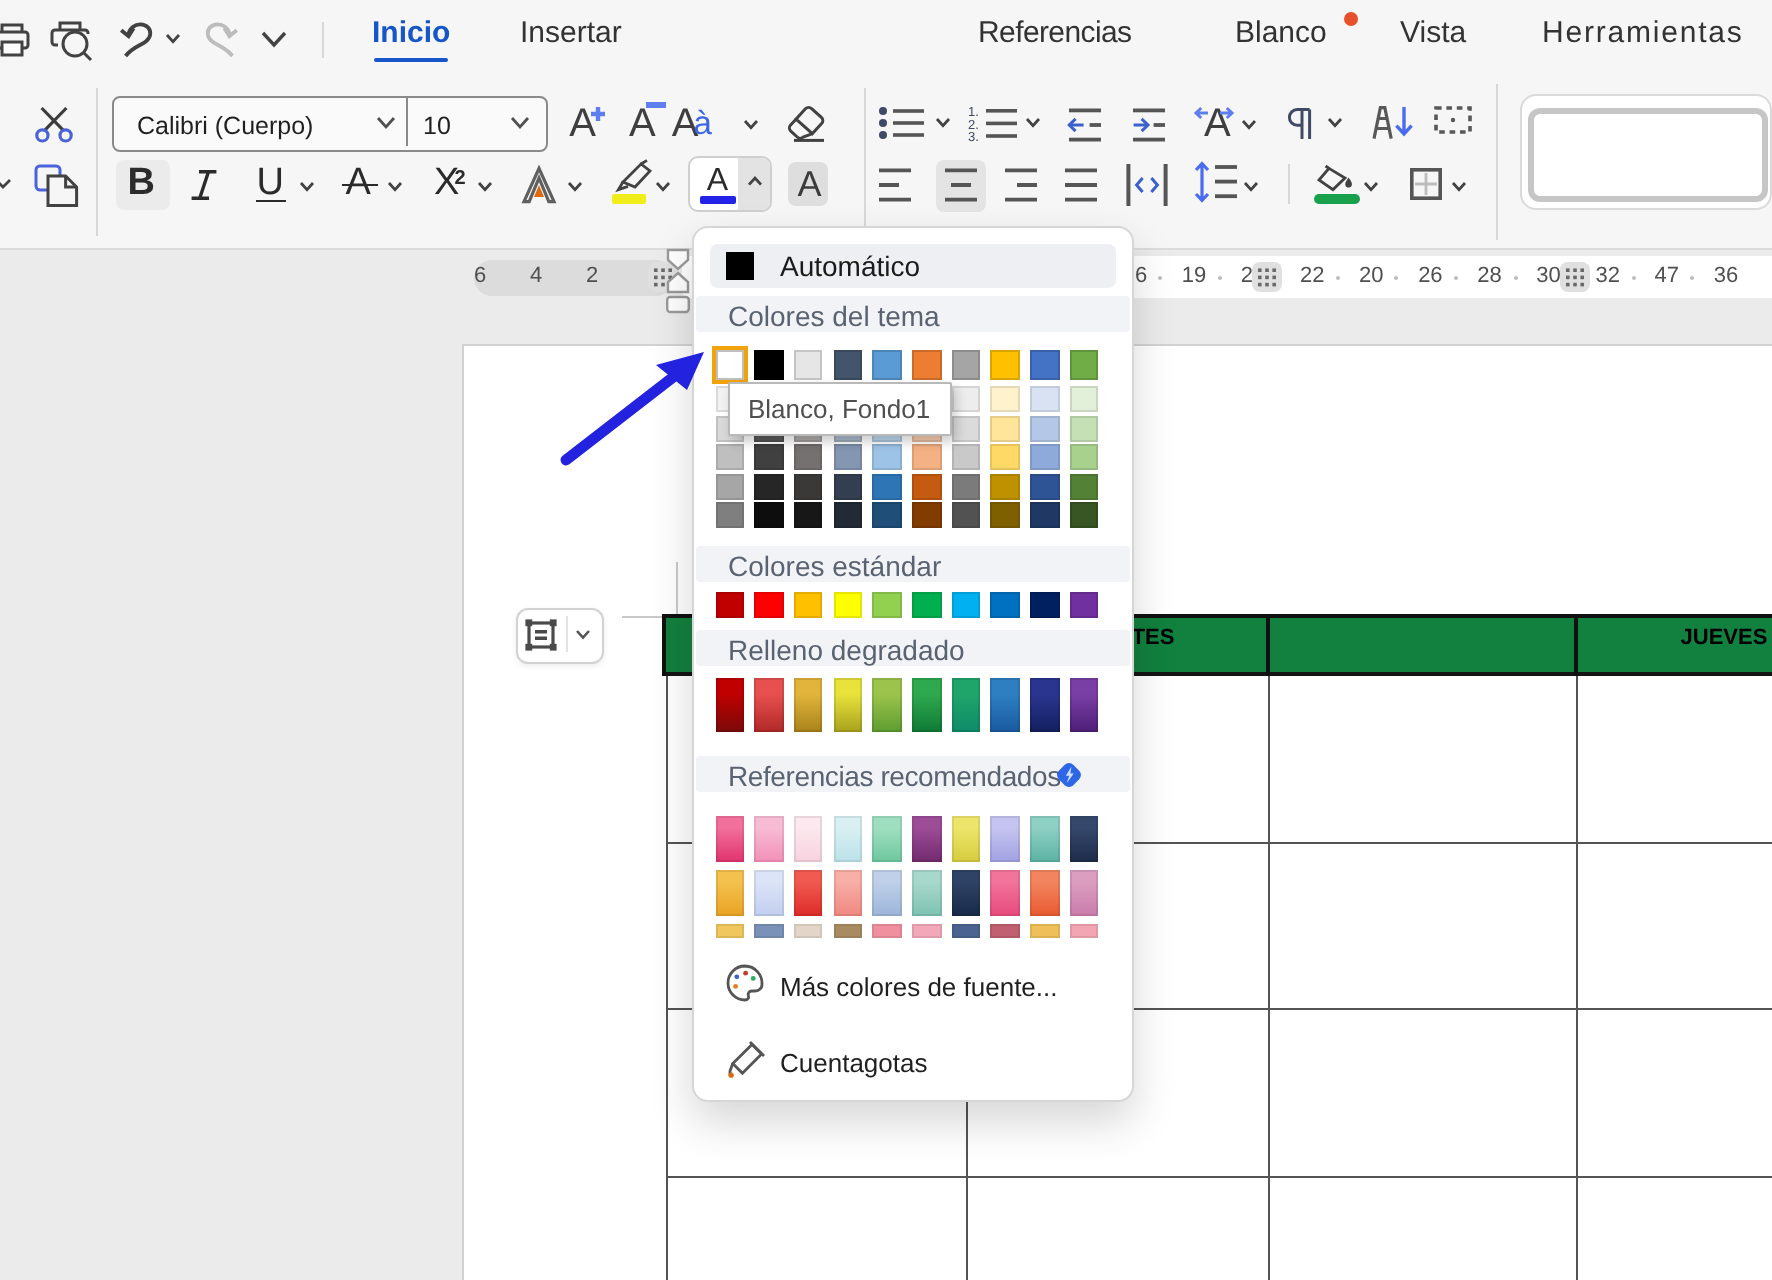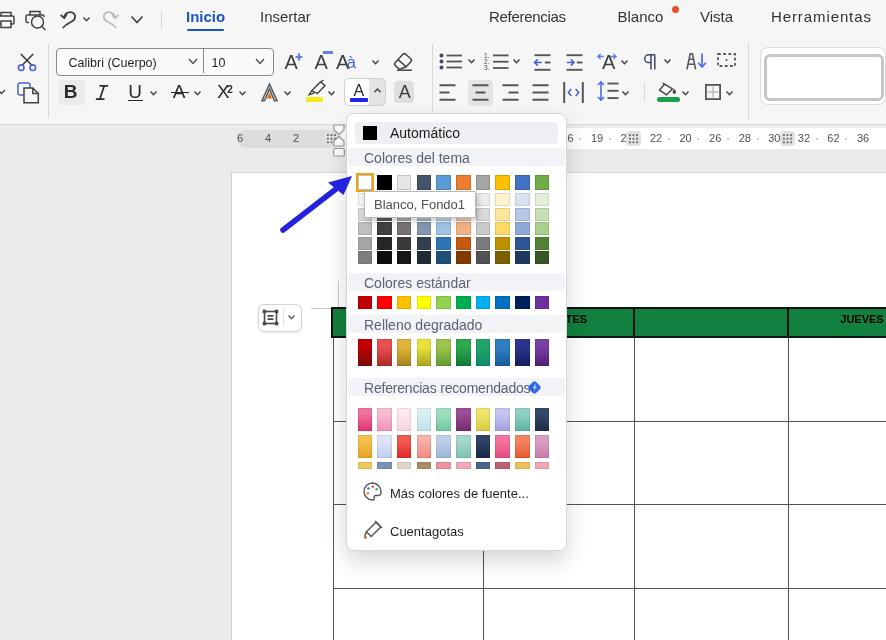--- a/index.html
+++ b/index.html
@@ -91,21 +91,21 @@
   <div class="rnum" style="left:526.9px;">14</div>
   <div class="rnum" style="left:556.5px;">16</div>
   <div class="rnum" style="left:586.0px;">19</div>
   <div class="rnum" style="left:615.5px;">20</div>
   <div class="rnum" style="left:645.1px;">22</div>
   <div class="rnum" style="left:674.6px;">20</div>
   <div class="rnum" style="left:704.2px;">26</div>
   <div class="rnum" style="left:733.8px;">28</div>
   <div class="rnum" style="left:763.3px;">30</div>
   <div class="rnum" style="left:792.9px;">32</div>
-  <div class="rnum" style="left:822.4px;">62</div>
+  <div class="rnum" style="left:822.4px;">47</div>
   <div class="rnum" style="left:852.0px;">36</div>
   <div class="rdot" style="left:372.4px;"></div>
   <div class="rdot" style="left:401.9px;"></div>
   <div class="rdot" style="left:431.5px;"></div>
   <div class="rdot" style="left:461.0px;"></div>
   <div class="rdot" style="left:490.6px;"></div>
   <div class="rdot" style="left:520.1px;"></div>
   <div class="rdot" style="left:549.7px;"></div>
   <div class="rdot" style="left:579.2px;"></div>
   <div class="rdot" style="left:608.8px;"></div>

